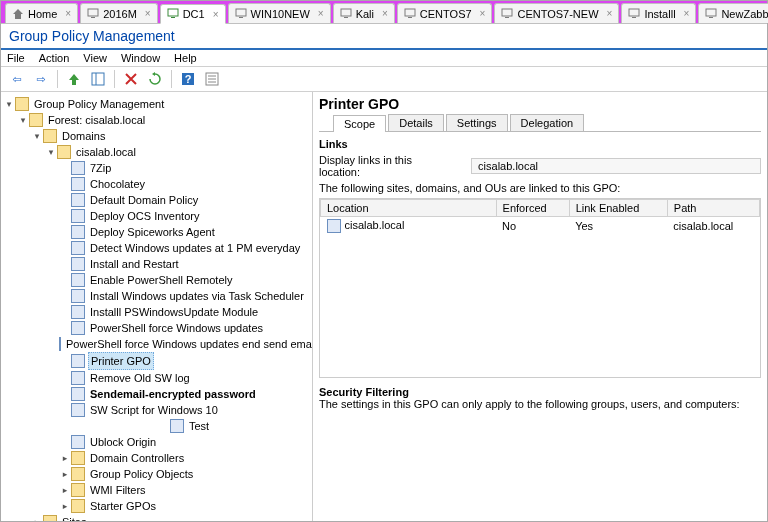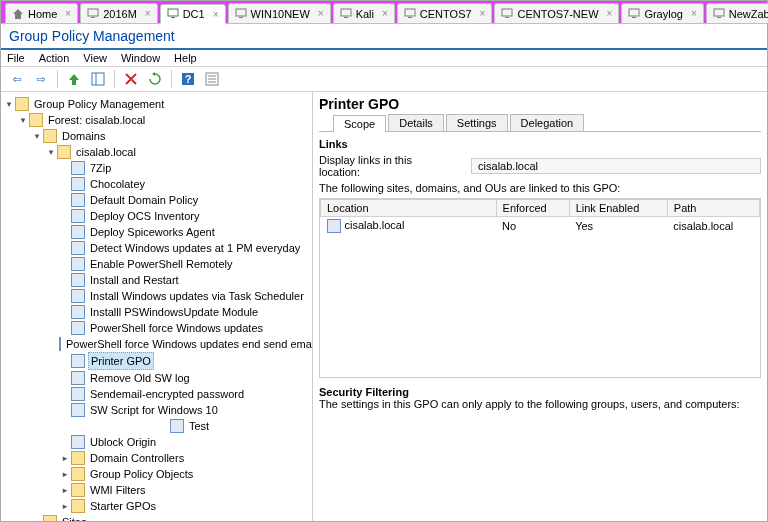--- a/index.html
+++ b/index.html
@@ -116,21 +116,21 @@
     <span>CENTOS7-NEW</span>
     <span class="tab-close">×</span>
   </div>
   <div class="tab">
     <span class="tab-icon">
           <svg viewBox="0 0 12 12">
             <rect x="1" y="1" width="10" height="7" fill="none" stroke="#7b7b7b"></rect>
             <rect x="4" y="9" width="4" height="1" fill="#7b7b7b"></rect>
           </svg>
         </span>
-    <span>Graylog</span>
+    <span>Installl</span>
     <span class="tab-close">×</span>
   </div>
   <div class="tab">
     <span class="tab-icon">
           <svg viewBox="0 0 12 12">
             <rect x="1" y="1" width="10" height="7" fill="none" stroke="#7b7b7b"></rect>
             <rect x="4" y="9" width="4" height="1" fill="#7b7b7b"></rect>
           </svg>
         </span>
     <span>NewZabbix</span>
@@ -245,30 +245,30 @@
             <span class="lbl">Deploy Spiceworks Agent</span>
           </div>
           <div class="node" style="padding-left: 56px;">
             <span class="twisty"></span>
             <span class="node-icon gpo"></span>
             <span class="lbl">Detect Windows updates at 1 PM everyday</span>
           </div>
           <div class="node" style="padding-left: 56px;">
             <span class="twisty"></span>
             <span class="node-icon gpo"></span>
+            <span class="lbl">Install and Restart</span>
+          </div>
+          <div class="node" style="padding-left: 56px;">
+            <span class="twisty"></span>
+            <span class="node-icon gpo"></span>
             <span class="lbl">Enable PowerShell Remotely</span>
           </div>
           <div class="node" style="padding-left: 56px;">
             <span class="twisty"></span>
             <span class="node-icon gpo"></span>
-            <span class="lbl">Install and Restart</span>
-          </div>
-          <div class="node" style="padding-left: 56px;">
-            <span class="twisty"></span>
-            <span class="node-icon gpo"></span>
             <span class="lbl">Install Windows updates via Task Scheduler</span>
           </div>
           <div class="node" style="padding-left: 56px;">
             <span class="twisty"></span>
             <span class="node-icon gpo"></span>
             <span class="lbl">Installl PSWindowsUpdate Module</span>
           </div>
           <div class="node" style="padding-left: 56px;">
             <span class="twisty"></span>
             <span class="node-icon gpo"></span>
@@ -282,21 +282,21 @@
           <div class="node" style="padding-left: 56px;">
             <span class="twisty"></span>
             <span class="node-icon gpo"></span>
             <span class="lbl selected">Printer GPO</span>
           </div>
           <div class="node" style="padding-left: 56px;">
             <span class="twisty"></span>
             <span class="node-icon gpo"></span>
             <span class="lbl">Remove Old SW log</span>
           </div>
-          <div class="node" style="padding-left: 56px;">
+          <div class="node" style="padding-left: 56px; font-weight: bold;">
             <span class="twisty"></span>
             <span class="node-icon gpo"></span>
             <span class="lbl">Sendemail-encrypted password</span>
           </div>
           <div class="node" style="padding-left: 56px;">
             <span class="twisty"></span>
             <span class="node-icon gpo"></span>
             <span class="lbl">SW Script for Windows 10</span>
           </div>
           <div class="node" style="padding-left: 56px; justify-content: center;">

